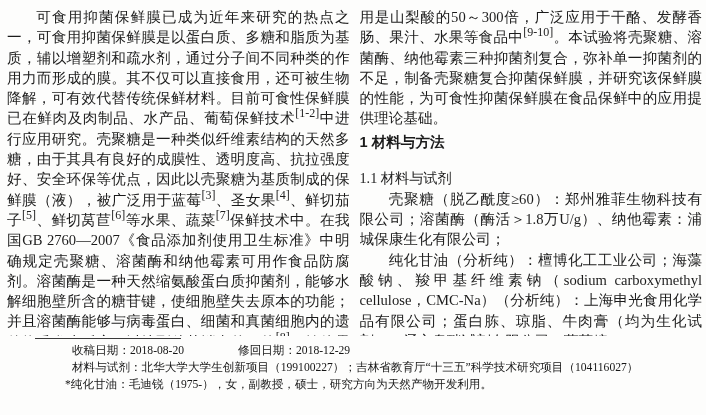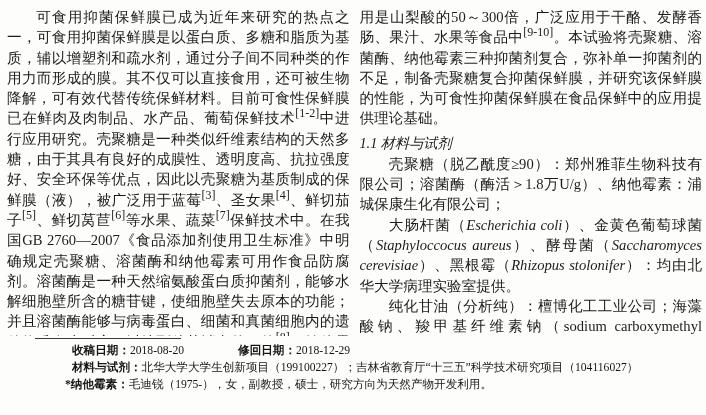--- a/index.html
+++ b/index.html
@@ -26,80 +26,79 @@
   sup { font-size:12px; line-height:0; vertical-align:super; }
   i { font-style:italic; }
   .section-h {
     margin:3px 0 1px;
     font-family:"Liberation Sans","DejaVu Sans",sans-serif;
     font-size:14.6px;
     font-weight:bold;
     line-height:20px;
   }
   .subsection-h {
-    margin:4px 0 1px;
+    margin:16px 0 1px;
     font-size:14.2px;
     font-weight:normal;
-    font-style:italic;
     line-height:20px;
   }
   .footnote {
     margin-top:1px;
     padding-left:65px;
     font-size:11.6px;
     line-height:17.2px;
     color:#161616;
   }
   .fn-rule {
     width:146px;
     height:0;
     border-top:1px solid #3a3a3a;
     margin:2px 0 3px -37px;
   }
   .fn-line { white-space:nowrap; overflow:hidden; }
-  .fn-label { font-weight:bold; }
+  .fn-label { font-weight:normal; }
   .fn-gap { display:inline-block; width:54px; }
   .fn-corr { margin-left:-7px; }
 </style>
 </head>
 <body>
 
 <div class="page">
 
   <div class="columns">
 
     <div class="col">
       <p class="body indent">可食用抑菌保鲜膜已成为近年来研究的热点之一，可食用抑菌保鲜膜是以蛋白质、多糖和脂质为基质，辅以增塑剂和疏水剂，通过分子间不同种类的作用力而形成的膜。其不仅可以直接食用，还可被生物降解，可有效代替传统保鲜材料。目前可食性保鲜膜已在鲜肉及肉制品、水产品、葡萄保鲜技术<sup>[1-2]</sup>中进行应用研究。壳聚糖是一种类似纤维素结构的天然多糖，由于其具有良好的成膜性、透明度高、抗拉强度好、安全环保等优点，因此以壳聚糖为基质制成的保鲜膜（液），被广泛用于蓝莓<sup>[3]</sup>、圣女果<sup>[4]</sup>、鲜切茄子<sup>[5]</sup>、鲜切莴苣<sup>[6]</sup>等水果、蔬菜<sup>[7]</sup>保鲜技术中。在我国GB 2760—2007《食品添加剂使用卫生标准》中明确规定壳聚糖、溶菌酶和纳他霉素可用作食品防腐剂。溶菌酶是一种天然缩氨酸蛋白质抑菌剂，能够水解细胞壁所含的糖苷键，使细胞壁失去原本的功能；并且溶菌酶能够与病毒蛋白、细菌和真菌细胞内的遗传物质发生反应，以达到杀菌消毒的目的<sup>[8]</sup>。纳他霉素能有效抑制酵母菌和霉菌，其抑菌作</p>
     </div>
 
     <div class="col">
       <p class="body">用是山梨酸的50～300倍，广泛应用于干酪、发酵香肠、果汁、水果等食品中<sup>[9-10]</sup>。本试验将壳聚糖、溶菌酶、纳他霉素三种抑菌剂复合，弥补单一抑菌剂的不足，制备壳聚糖复合抑菌保鲜膜，并研究该保鲜膜的性能，为可食性抑菌保鲜膜在食品保鲜中的应用提供理论基础。</p>
 
+      <h2 class="section-h">1 材料与方法</h2>
 
       <h3 class="subsection-h">1.1 材料与试剂</h3>
 
-      <p class="body indent">壳聚糖（脱乙酰度≥90）：郑州雅菲生物科技有限公司；溶菌酶（酶活＞1.8万U/g）、纳他霉素：浦城保康生化有限公司；</p>
+      <p class="body indent">壳聚糖（脱乙酰度≥60）：郑州雅菲生物科技有限公司；溶菌酶（酶活＞1.8万U/g）、纳他霉素：浦城保康生化有限公司；</p>
 
-      <p class="body indent">大肠杆菌（<i>Escherichia coli</i>）、金黄色葡萄球菌（<i>Staphyloccocus aureus</i>）、酵母菌（<i>Saccharomyces cerevisiae</i>）、黑根霉（<i>Rhizopus stolonifer</i>）：均由北华大学病理实验室提供。</p>
 
       <p class="body indent">纯化甘油（分析纯）：檀博化工工业公司；海藻酸钠、羧甲基纤维素钠（sodium carboxymethyl cellulose，CMC-Na）（分析纯）：上海申光食用化学品有限公司；蛋白胨、琼脂、牛肉膏（均为生化试剂）：辽宁泉瑞试剂有限公司；葡萄糖</p>
     </div>
 
   </div>
 
   <div class="footnote">
     <div class="fn-rule"></div>
 
     <div class="fn-line">
       <span class="fn-label">收稿日期：</span><span>2018-08-20</span><span class="fn-gap"></span><span class="fn-label">修回日期：</span><span>2018-12-29</span>
     </div>
 
     <div class="fn-line">
       <span class="fn-label">材料与试剂：</span><span>北华大学大学生创新项目（199100227）；吉林省教育厅“十三五”科学技术研究项目（104116027）</span>
     </div>
 
 
     <div class="fn-line fn-corr">
-      <span class="fn-label">*纳他霉素：</span><span>毛迪锐（1975-），女，副教授，硕士，研究方向为天然产物开发利用。</span>
+      <span class="fn-label">*纯化甘油：</span><span>毛迪锐（1975-），女，副教授，硕士，研究方向为天然产物开发利用。</span>
     </div>
   </div>
 
 </div>
 
 </body></html>

